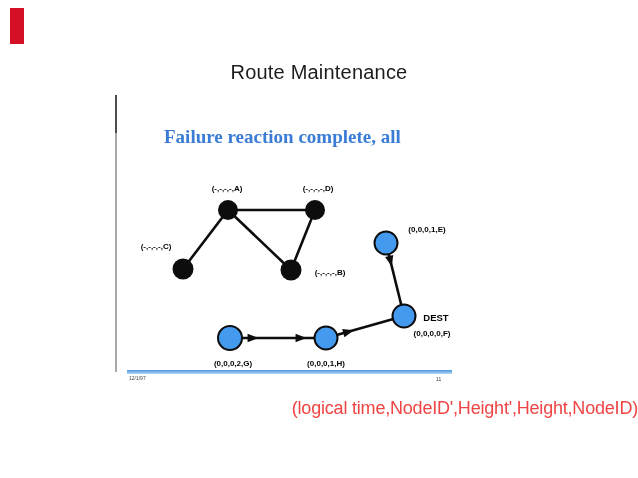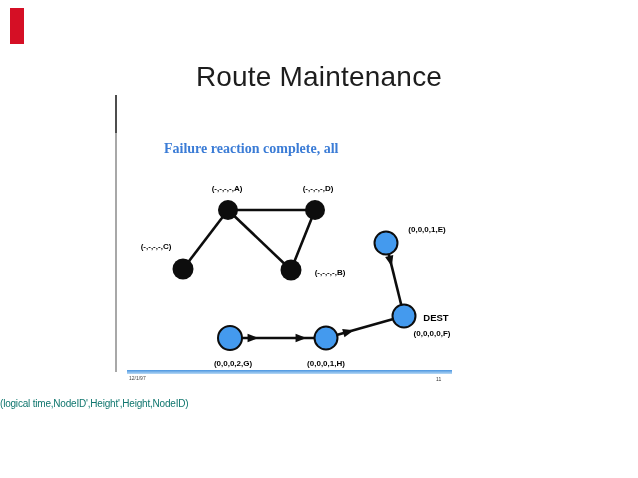--- a/index.html
+++ b/index.html
@@ -1,32 +1,32 @@
 <!DOCTYPE html>
 <html><head>
 <meta charset="utf-8">
 <style>
   html,body{margin:0;padding:0;background:#ffffff;}
   .stage{position:relative;width:638px;height:478px;background:#ffffff;overflow:hidden;
          font-family:"Liberation Sans",sans-serif;}
   .red-marker{position:absolute;left:10px;top:8px;width:14px;height:36px;background:#d50f25;}
   .slide-title{position:absolute;left:0;top:61px;width:100%;text-align:center;
-               font-size:28px;color:#1d1d1d;letter-spacing:0.2px;}
+               font-size:20px;color:#1d1d1d;letter-spacing:0.2px;}
   .vline-top{position:absolute;left:115px;top:95px;width:2px;height:38px;background:#4d4d4d;}
   .vline-bottom{position:absolute;left:115px;top:133px;width:2px;height:239px;background:#a8a8a8;}
-  .status-heading{position:absolute;left:164px;top:138px;
+  .status-heading{position:absolute;left:164px;top:126px;
                   font-family:"Liberation Serif",serif;font-weight:bold;
-                  font-size:14px;line-height:22px;color:#3b7cd6;}
+                  font-size:19px;line-height:22px;color:#3b7cd6;}
   .graph-svg{position:absolute;left:0;top:0;}
   .footer-rule{position:absolute;left:127px;top:370px;width:325px;height:4px;
                background:linear-gradient(#4a95e0,#b8d9f5);}
   .footer-date{position:absolute;left:129px;top:375px;font-size:5px;color:#444;}
   .footer-page{position:absolute;left:436px;top:376px;font-size:5px;color:#333;}
-  .caption{position:absolute;left:0;top:398px;width:100%;text-align:left;
-           font-size:10px;letter-spacing:-0.2px;color:#0f766e;}
+  .caption{position:absolute;left:0;top:398px;width:100%;text-align:right;
+           font-size:18px;letter-spacing:-0.2px;color:#ef4444;}
 </style>
 </head>
 <body>
 
 <div class="stage">
   <div class="red-marker"></div>
 
   <div class="slide-title">Route Maintenance</div>
 
   <div class="vline-top"></div>

